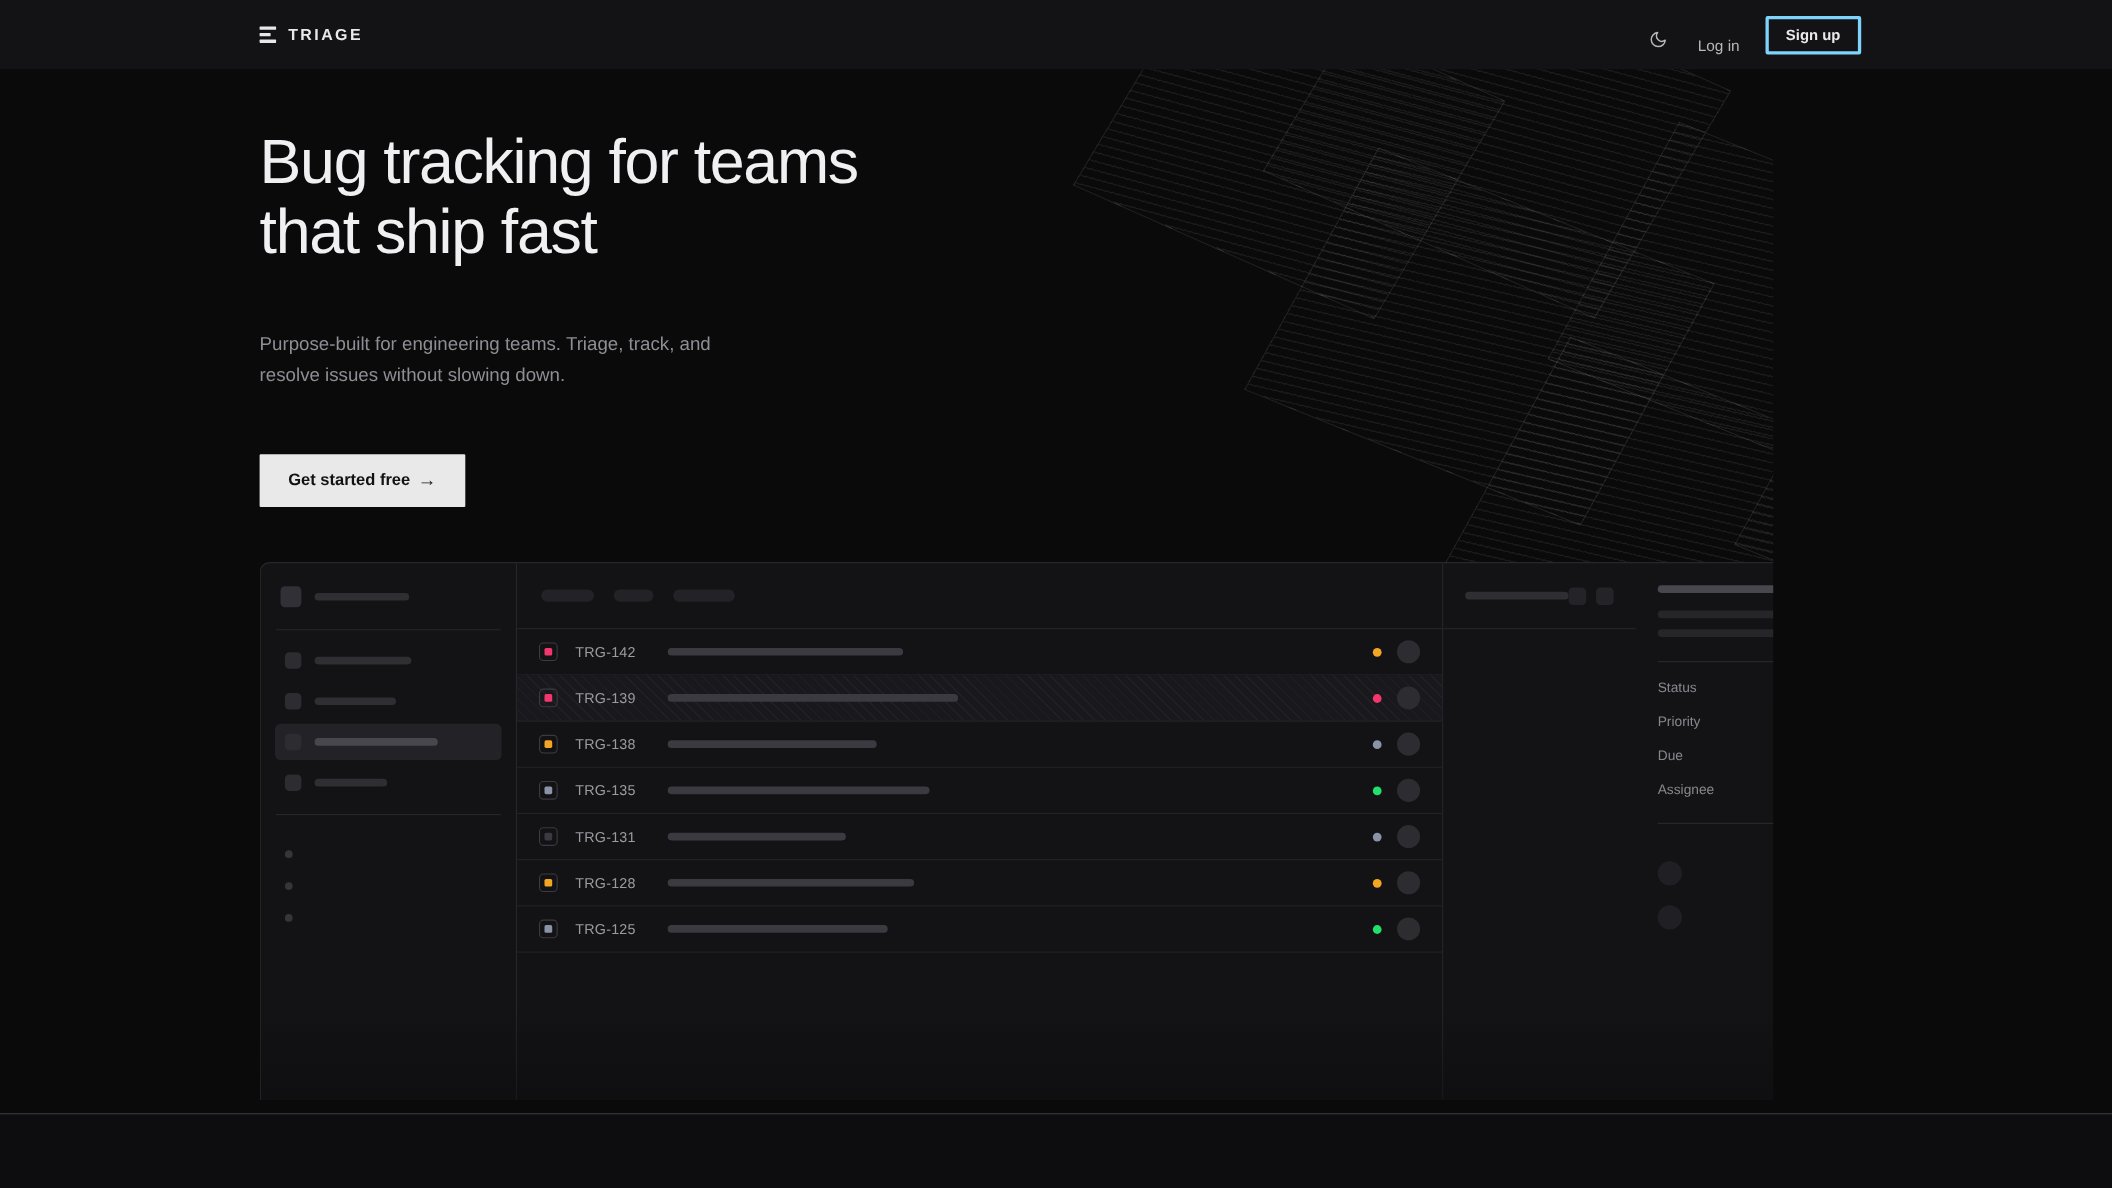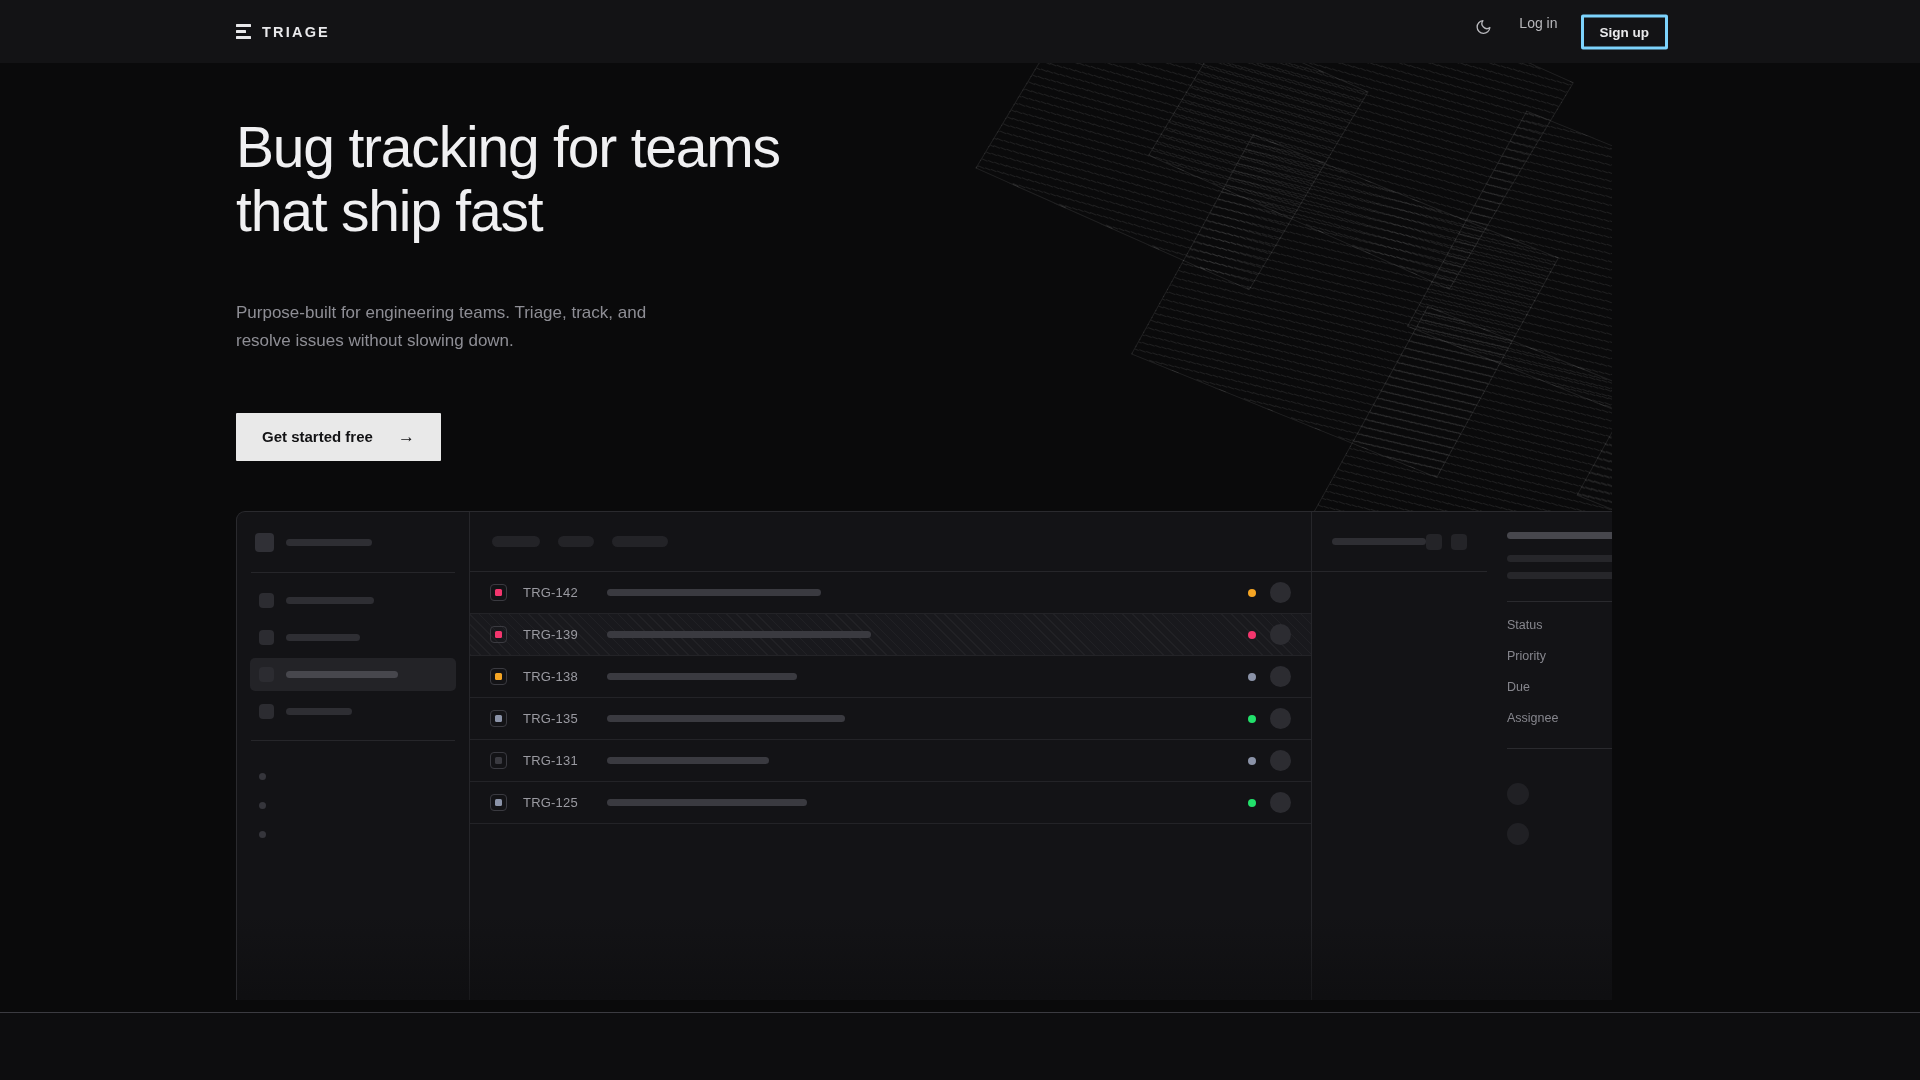--- a/index.html
+++ b/index.html
@@ -27,22 +27,22 @@
   .logo-mark i { display:block; height:3.4px; background:#e8e8ea; border-radius:0.5px; }
   .logo-mark i:nth-child(1){ width:15px; }
   .logo-mark i:nth-child(2){ width:10px; }
   .logo-mark i:nth-child(3){ width:15px; }
   .brand-name {
     color:#e9e9eb; font-size:14.5px; font-weight:700;
     letter-spacing:2.2px;
   }
 
   .header-right {
-    position:absolute; right:252px; top:50%; transform:translateY(-50%);
-    display:flex; align-items:flex-start; gap:23px;
+    position:absolute; right:228px; top:50%; transform:translateY(-50%);
+    display:flex; align-items:flex-end; gap:23px;
   }
   .moon-btn {
     width:26px; height:26px; display:flex; align-items:center; justify-content:center;
     cursor:pointer; background:none; border:none;
   }
   .login-link {
     color:#b7b7bb; font-size:14px; cursor:pointer; background:none; border:none;
     font-family:inherit;
   }
   .signup-btn {
@@ -72,21 +72,21 @@
   .hero-copy { position:absolute; left:236px; top:65px; z-index:5; }
   .hero-title {
     color:#f0f0f2; font-size:57px; line-height:1.12; font-weight:400;
     letter-spacing:-1.2px; max-width:640px;
   }
   .hero-sub {
     margin-top:55px; color:#8e8e95; font-size:17px; line-height:1.65;
     max-width:480px; font-weight:400;
   }
   .cta-btn {
-    margin-top:58px; display:inline-flex; align-items:center; gap:25px;
+    margin-top:58px; display:inline-flex; align-items:center; gap:7px;
     background:#e9e9e9; color:#121214; border:none; cursor:pointer;
     padding:0 26px; height:48px; font-size:15px; font-weight:700;
     font-family:inherit; border-radius:1px;
   }
   .cta-arrow { font-size:17px; font-weight:400; line-height:1; }
 
   
   .mock {
     position:absolute; left:236px; top:460px; width:1400px; height:553px;
     background:#131316;
@@ -310,20 +310,31 @@
               </span>
             </div>
             <div class="row">
               <span class="prio">
                 <i style="background:#3a3a40"></i>
               </span>
               <span class="row-id">TRG-131</span>
               <span class="row-title" style="width:162px"></span>
               <span class="row-right">
                 <span class="status-dot" style="background:#8b93a8"></span>
+                <span class="avatar"></span>
+              </span>
+            </div>
+            <div class="row">
+              <span class="prio">
+                <i style="background:#f5a524"></i>
+              </span>
+              <span class="row-id">TRG-128</span>
+              <span class="row-title" style="width:224px"></span>
+              <span class="row-right">
+                <span class="status-dot" style="background:#f5a524"></span>
                 <span class="avatar"></span>
               </span>
             </div>
             <div class="row">
               <span class="prio">
                 <i style="background:#8b93a8"></i>
               </span>
               <span class="row-id">TRG-125</span>
               <span class="row-title" style="width:200px"></span>
               <span class="row-right">

